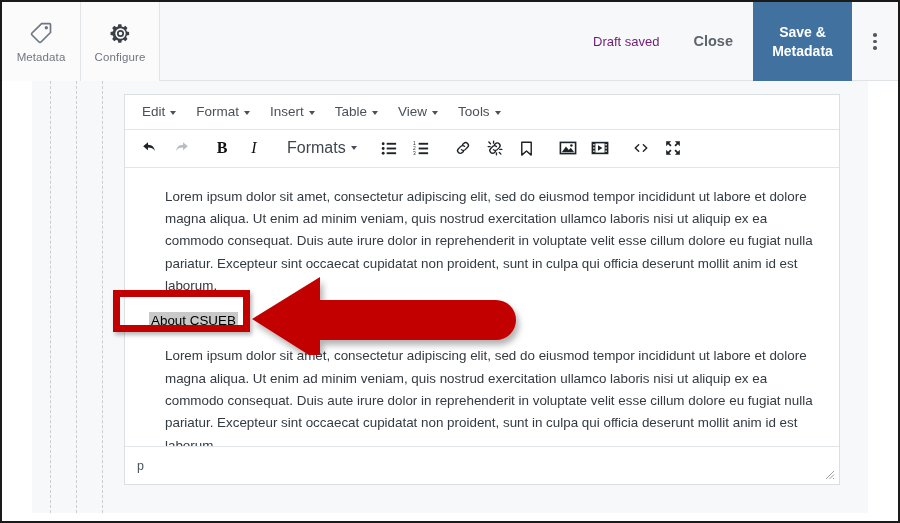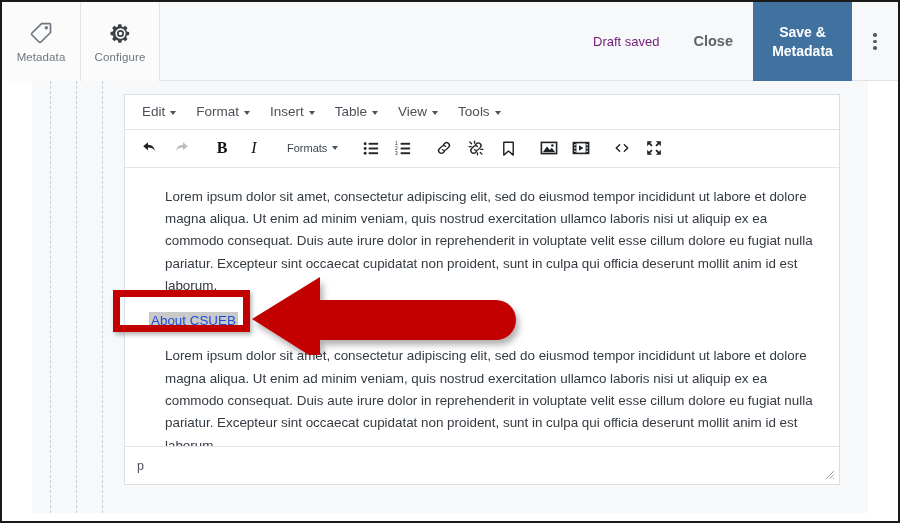--- a/index.html
+++ b/index.html
@@ -118,36 +118,36 @@
     display: flex; align-items: center; padding: 0 8px; gap: 0;
   }
   .tbtn {
     width: 32px; height: 30px;
     display: flex; align-items: center; justify-content: center;
     cursor: pointer; color: #222;
   }
   .tbtn.disabled { color: #b8bdc2; }
   .tsep { width: 9px; }
   .formats-btn {
-    font-size: 11px; color: #3f464d; padding: 4px 8px;
+    font-size: 16px; color: #3f464d; padding: 4px 8px;
     cursor: pointer; display: flex; align-items: center; white-space: nowrap;
   }
 
   .content-area {
     flex: 1 1 auto; background: #ffffff; overflow: hidden;
     padding: 18px 24px 0 24px;
     position: relative;
   }
   .content-area p {
     font-size: 13.4px; line-height: 22.3px; color: #333a41;
     margin: 0 0 13px 16px;
   }
   .content-area p.heading-sel { margin: 0 0 13px 0; }
   .sel-text {
-    background: #c9c9c9; color: #1d4ed8; padding: 1px 2px;
+    background: #c9c9c9; color: #000000; padding: 1px 2px;
   }
 
   .statusbar {
     height: 41px; border-top: 1px solid #e3e6e8;
     display: flex; align-items: center;
     padding: 0 12px; position: relative; background: #fff;
   }
   .statuspath { font-size: 12.5px; color: #4a5158; }
   .resize-grip {
     position: absolute; right: 4px; bottom: 4px;

